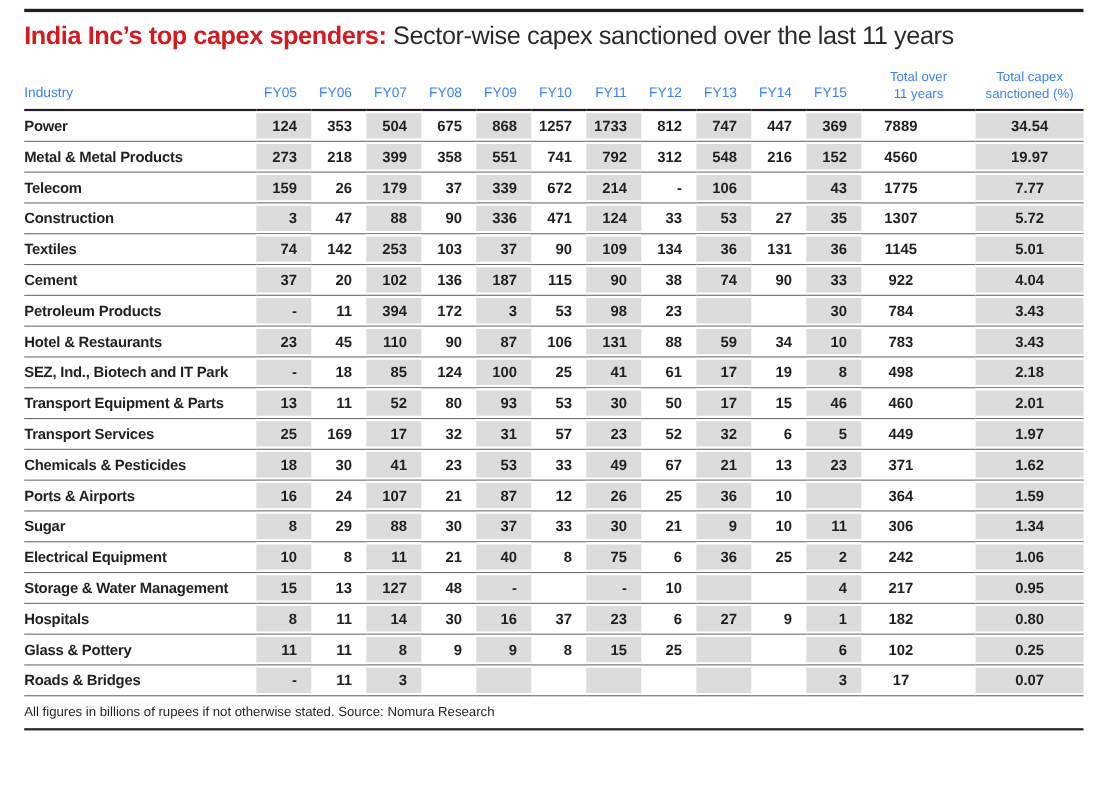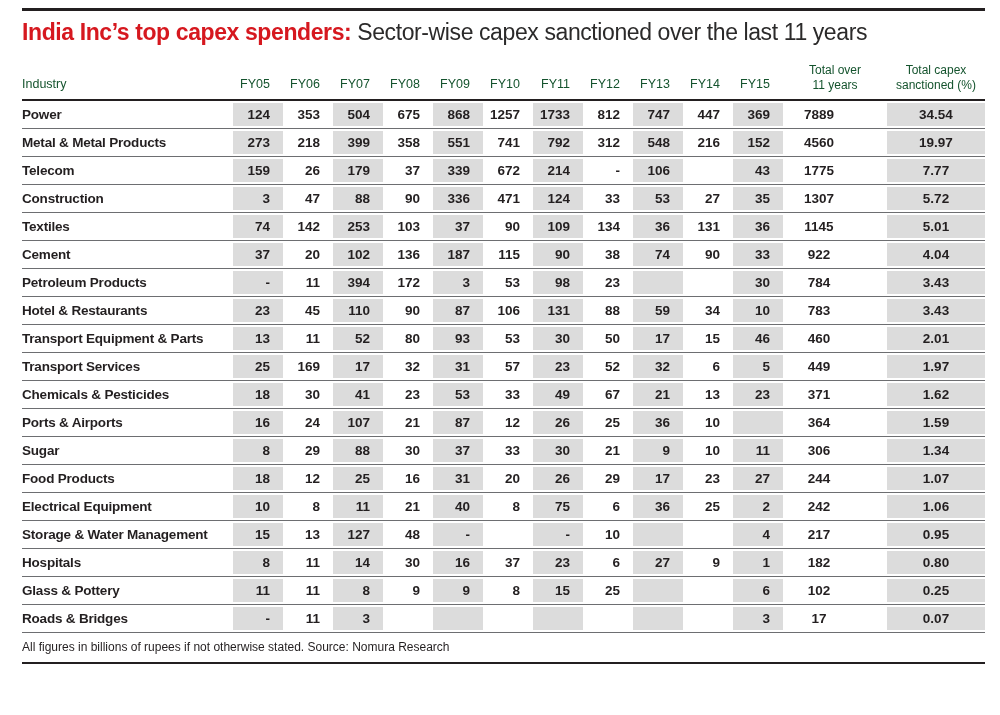--- a/index.html
+++ b/index.html
@@ -50,21 +50,21 @@
   col.c-total    { width: 104px; }
   col.c-pct      { width: 98px;  }
 
   th {
     font-weight: 400;
     font-size: 12.5px;
     vertical-align: bottom;
     padding: 14px 0 6px 0;
     border-bottom: 2px solid #231f20;
     line-height: 1.25;
-    color: #14532d;
+    color: #3b82f6;
   }
   th.h-industry { text-align: left; }
   th.h-year     { text-align: right; padding-right: 13px; }
   th.h-total, th.h-pct { text-align: center; font-size: 12px; }
 
   td {
     height: 27px;
     font-size: 13.5px;
     font-weight: 700;
     border-bottom: 1px solid #6d6e71;
@@ -257,20 +257,36 @@
             <td class="num">106</td>
             <td class="num shade">131</td>
             <td class="num">88</td>
             <td class="num shade">59</td>
             <td class="num">34</td>
             <td class="num shade">10</td>
             <td class="total">783</td>
             <td class="pct shade">3.43</td>
           </tr>
           <tr>
+            <td class="industry">SEZ, Ind., Biotech and IT Park</td>
+            <td class="num shade">-</td>
+            <td class="num">18</td>
+            <td class="num shade">85</td>
+            <td class="num">124</td>
+            <td class="num shade">100</td>
+            <td class="num">25</td>
+            <td class="num shade">41</td>
+            <td class="num">61</td>
+            <td class="num shade">17</td>
+            <td class="num">19</td>
+            <td class="num shade">8</td>
+            <td class="total">498</td>
+            <td class="pct shade">2.18</td>
+          </tr>
+          <tr>
             <td class="industry">Transport Equipment &amp; Parts</td>
             <td class="num shade">13</td>
             <td class="num">11</td>
             <td class="num shade">52</td>
             <td class="num">80</td>
             <td class="num shade">93</td>
             <td class="num">53</td>
             <td class="num shade">30</td>
             <td class="num">50</td>
             <td class="num shade">17</td>
@@ -337,36 +353,20 @@
             <td class="num">33</td>
             <td class="num shade">30</td>
             <td class="num">21</td>
             <td class="num shade">9</td>
             <td class="num">10</td>
             <td class="num shade">11</td>
             <td class="total">306</td>
             <td class="pct shade">1.34</td>
           </tr>
           <tr>
-            <td class="industry">Food Products</td>
-            <td class="num shade">18</td>
-            <td class="num">12</td>
-            <td class="num shade">25</td>
-            <td class="num">16</td>
-            <td class="num shade">31</td>
-            <td class="num">20</td>
-            <td class="num shade">26</td>
-            <td class="num">29</td>
-            <td class="num shade">17</td>
-            <td class="num">23</td>
-            <td class="num shade">27</td>
-            <td class="total">244</td>
-            <td class="pct shade">1.07</td>
-          </tr>
-          <tr>
             <td class="industry">Electrical Equipment</td>
             <td class="num shade">10</td>
             <td class="num">8</td>
             <td class="num shade">11</td>
             <td class="num">21</td>
             <td class="num shade">40</td>
             <td class="num">8</td>
             <td class="num shade">75</td>
             <td class="num">6</td>
             <td class="num shade">36</td>

